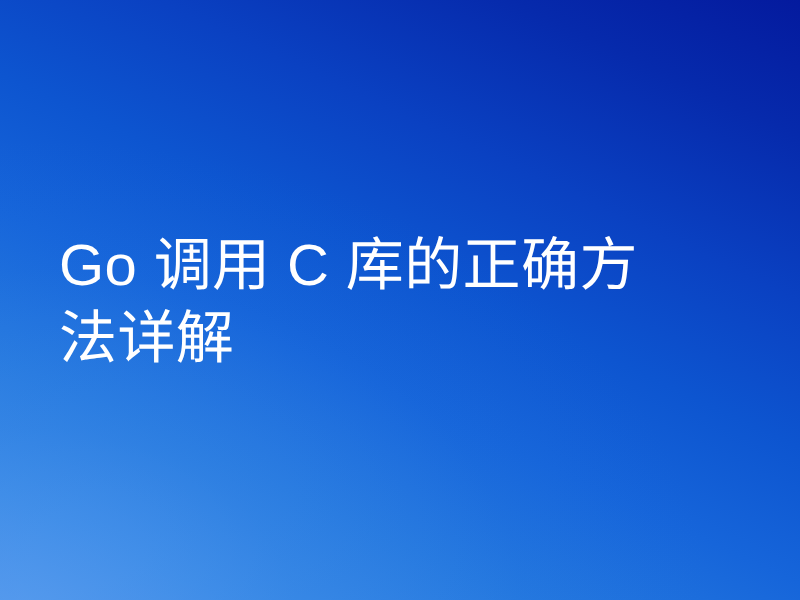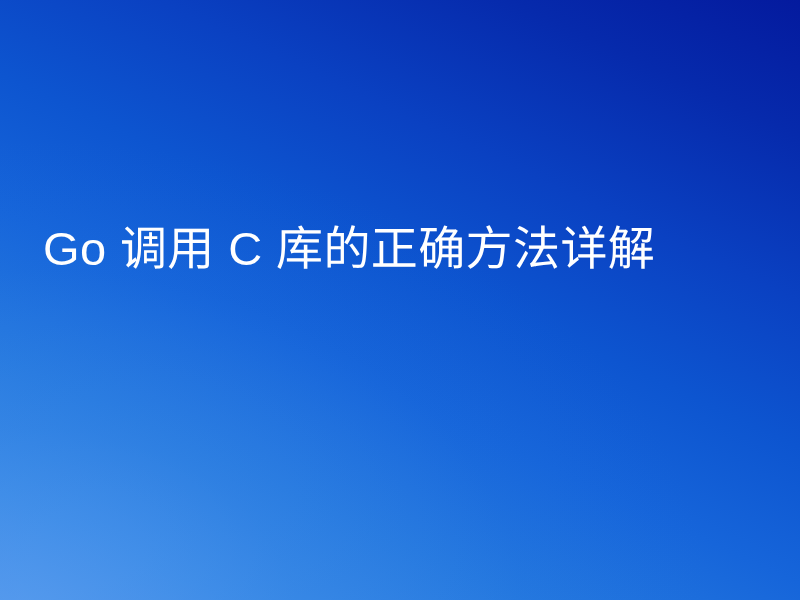--- a/index.html
+++ b/index.html
@@ -52,25 +52,25 @@
   
   .title-block {
     position: absolute;
     left: 43px;
     top: 212px;
     width: 620px;
     z-index: 2;
   }
 
   .banner-title {
-    margin: 0;
+    margin: 16px;
     padding: 0;
     color: #ffffff;
     font-family: "Liberation Sans", "DejaVu Sans", sans-serif;
-    font-size: 47px;
+    font-size: 58px;
     font-weight: 300;
     line-height: 73px;
     letter-spacing: 0.4px;
     white-space: pre-wrap;
     word-break: break-word;
     text-rendering: optimizeLegibility;
   }
 </style>
 </head>
 <body>

